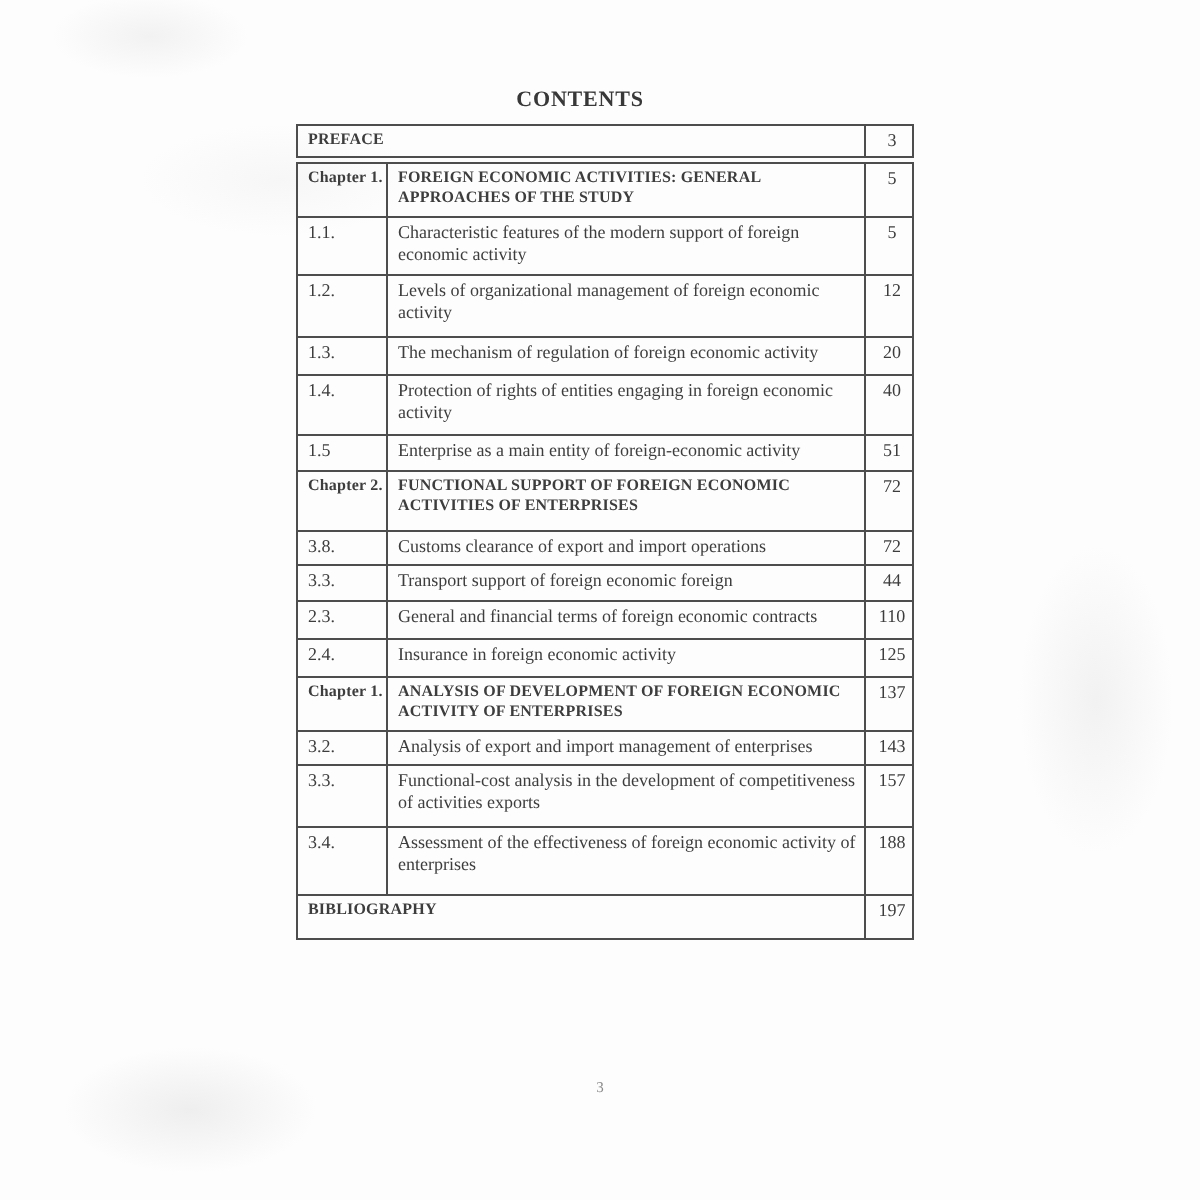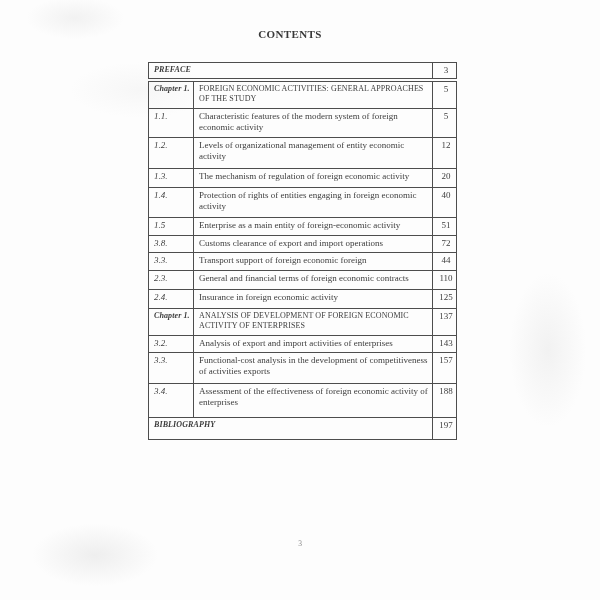--- a/index.html
+++ b/index.html
@@ -13,21 +13,21 @@
     color: #3d3d3d;
     background-color: #fdfdfd;
     background-image:
       radial-gradient(90px 45px at 95px 555px, rgba(185,185,185,0.22), transparent 70%),
       radial-gradient(55px 110px at 548px 350px, rgba(190,190,190,0.18), transparent 70%),
       radial-gradient(100px 40px at 140px 90px, rgba(200,200,200,0.12), transparent 70%),
       radial-gradient(70px 30px at 75px 18px, rgba(190,190,190,0.18), transparent 70%);
   }
   .doc-title {
     position: absolute;
-    top: 28px; left: 0; width: 580px;
+    top: 44px; left: 0; width: 580px;
     text-align: center;
     font-weight: bold;
     font-size: 11px;
     letter-spacing: 0.4px;
     color: #383838;
   }
   table.toc {
     position: absolute;
     left: 148px; top: 62px;
     width: 308px;
@@ -35,32 +35,32 @@
     table-layout: fixed;
   }
   table.toc td {
     border: 1px solid #4d4d4d;
     vertical-align: top;
     font-size: 9px;
     line-height: 10.5px;
     padding: 2px 2px 2px 5px;
     overflow: hidden;
   }
-  td.c-label { padding-left: 5px; font-style: italic; }
+  td.c-label { padding-left: 5px; }
   td.c-title { padding-left: 4px; padding-right: 3px; }
   td.c-page  { text-align: center; padding: 2px 1px; }
   tr.chapter td.c-label,
   tr.front td.c-label {
     font-weight: bold;
     font-size: 8px;
     letter-spacing: 0.1px;
     white-space: nowrap;
   }
   tr.chapter td.c-title {
-    font-weight: normal;
+    font-weight: bold;
     font-size: 8px;
     line-height: 10px;
     letter-spacing: 0.1px;
   }
   tr.sep-after td { border-bottom: 4px double #4d4d4d; }
   .folio {
     position: absolute;
     top: 539px; left: 0; width: 600px;
     text-align: center;
     font-size: 7.5px;
@@ -83,42 +83,47 @@
       <td class="c-label" colspan="2">PREFACE</td>
       <td class="c-page">3</td>
     </tr>
     <tr class="chapter" style="height:29px">
       <td class="c-label">Chapter 1.</td>
       <td class="c-title">FOREIGN ECONOMIC ACTIVITIES: GENERAL APPROACHES OF THE STUDY</td>
       <td class="c-page">5</td>
     </tr>
     <tr style="height:29px">
       <td class="c-label">1.1.</td>
-      <td class="c-title">Characteristic features of the modern system of foreign economic activity</td>
+      <td class="c-title">Characteristic features of the modern support of foreign economic activity</td>
       <td class="c-page">5</td>
     </tr>
     <tr style="height:31px">
       <td class="c-label">1.2.</td>
-      <td class="c-title">Levels of organizational management of entity economic activity</td>
+      <td class="c-title">Levels of organizational management of foreign economic activity</td>
       <td class="c-page">12</td>
     </tr>
     <tr style="height:19px">
       <td class="c-label">1.3.</td>
       <td class="c-title">The mechanism of regulation of foreign economic activity</td>
       <td class="c-page">20</td>
     </tr>
     <tr style="height:30px">
       <td class="c-label">1.4.</td>
       <td class="c-title">Protection of rights of entities engaging in foreign economic activity</td>
       <td class="c-page">40</td>
     </tr>
     <tr style="height:18px">
       <td class="c-label">1.5</td>
       <td class="c-title">Enterprise as a main entity of foreign-economic activity</td>
       <td class="c-page">51</td>
+    </tr>
+    <tr class="chapter" style="height:30px">
+      <td class="c-label">Chapter 2.</td>
+      <td class="c-title">FUNCTIONAL SUPPORT OF FOREIGN ECONOMIC ACTIVITIES OF ENTERPRISES</td>
+      <td class="c-page">72</td>
     </tr>
     <tr style="height:17px">
       <td class="c-label">3.8.</td>
       <td class="c-title">Customs clearance of export and import operations</td>
       <td class="c-page">72</td>
     </tr>
     <tr style="height:18px">
       <td class="c-label">3.3.</td>
       <td class="c-title">Transport support of foreign economic foreign</td>
       <td class="c-page">44</td>
@@ -133,21 +138,21 @@
       <td class="c-title">Insurance in foreign economic activity</td>
       <td class="c-page">125</td>
     </tr>
     <tr class="chapter" style="height:27px">
       <td class="c-label">Chapter 1.</td>
       <td class="c-title">ANALYSIS OF DEVELOPMENT OF FOREIGN ECONOMIC ACTIVITY OF ENTERPRISES</td>
       <td class="c-page">137</td>
     </tr>
     <tr style="height:17px">
       <td class="c-label">3.2.</td>
-      <td class="c-title">Analysis of export and import activities of enterprises</td>
+      <td class="c-title">Analysis of export and import management of enterprises</td>
       <td class="c-page">143</td>
     </tr>
     <tr style="height:31px">
       <td class="c-label">3.3.</td>
       <td class="c-title">Functional-cost analysis in the development of competitiveness of activities exports</td>
       <td class="c-page">157</td>
     </tr>
     <tr style="height:34px">
       <td class="c-label">3.4.</td>
       <td class="c-title">Assessment of the effectiveness of foreign economic activity of enterprises</td>

